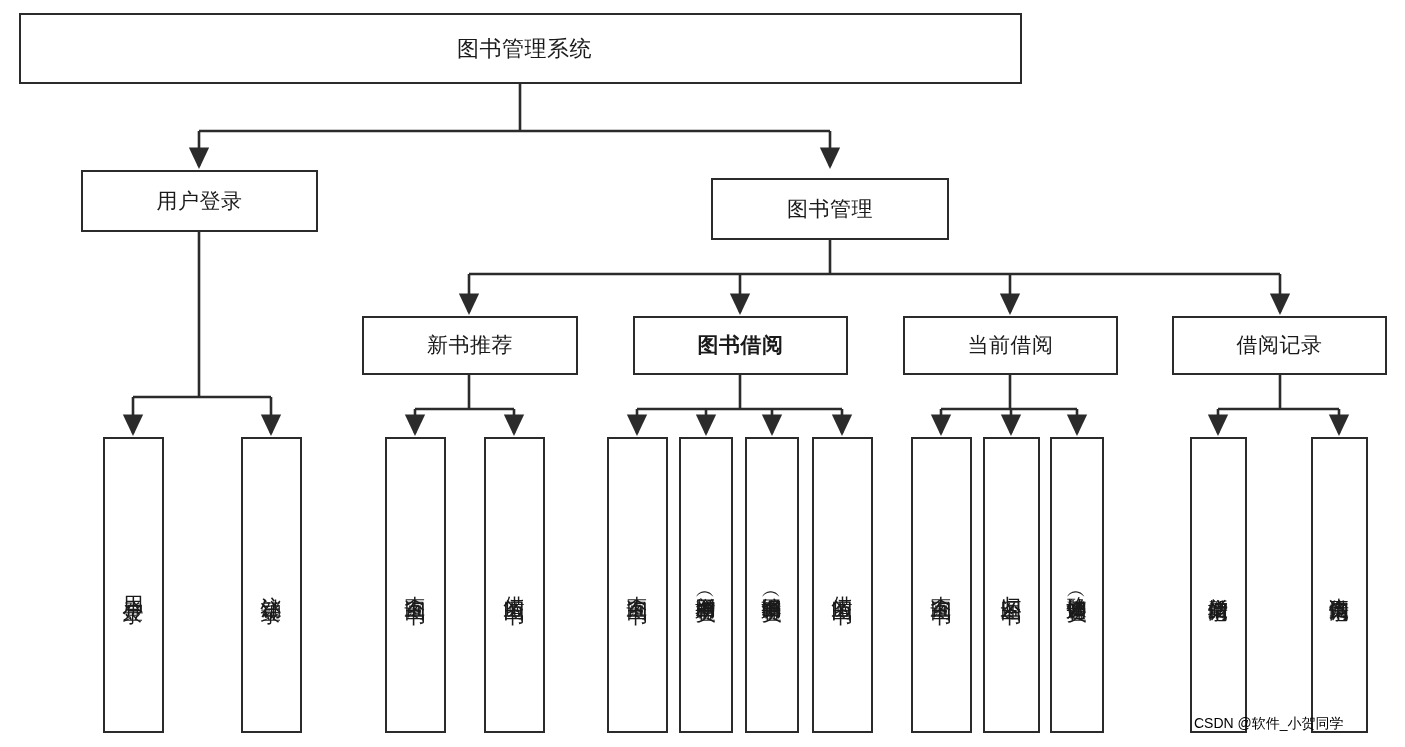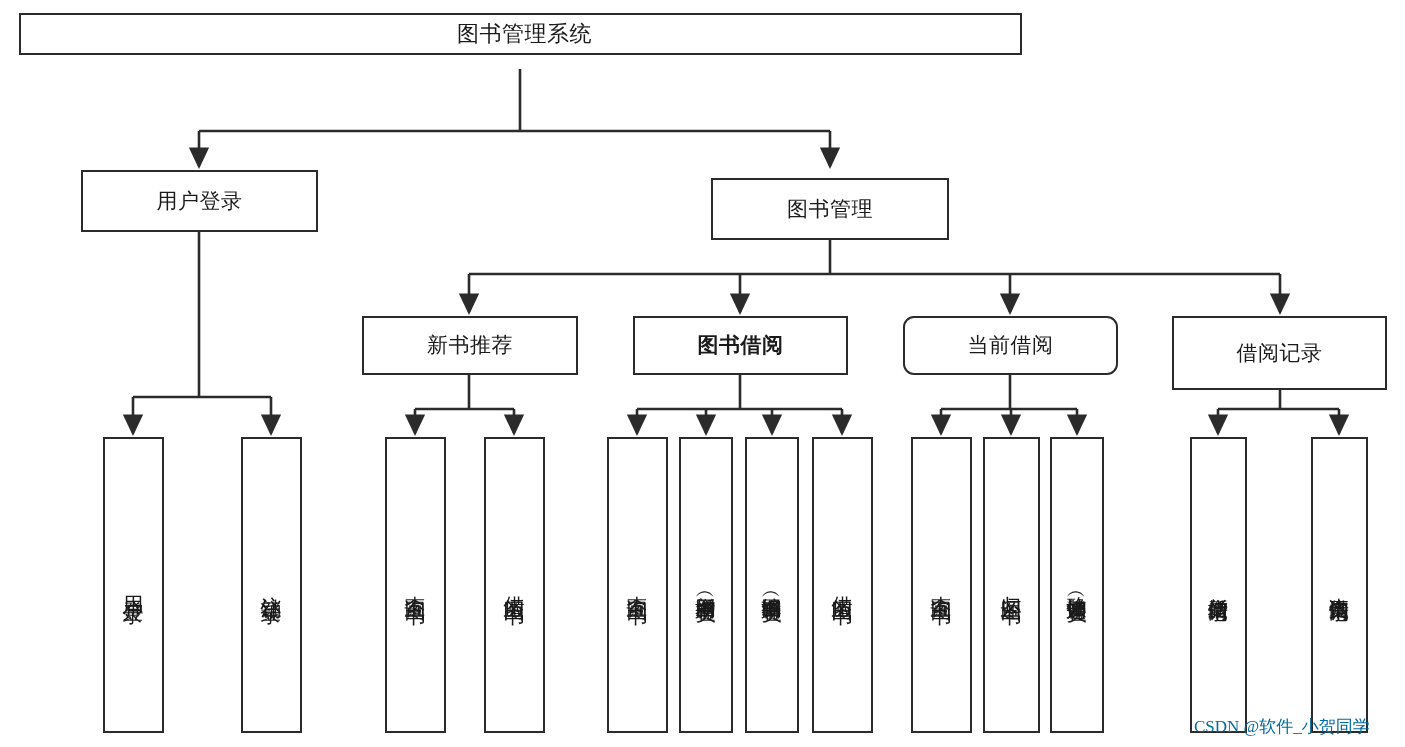--- a/index.html
+++ b/index.html
@@ -64,25 +64,25 @@
     letter-spacing: 3px;
     line-height: 1.0;
     max-height: 100%;
   }
   .node.vert.tall .label {
     font-size: 20px;
     letter-spacing: 1px;
   }
   .watermark {
     position: absolute;
-    color: #0369a1;
-    font-size: 17px;
+    color: #000000;
+    font-size: 14px;
     white-space: nowrap;
     z-index: 5;
-    font-family: Liberation Serif, serif;
+    font-family: Liberation Sans, sans-serif;
   }
 </style>
 </head>
 <body>
 
 <div id="canvas">
 
   <svg id="connectors" viewBox="0 0 1405 747" xmlns="http://www.w3.org/2000/svg">
     <defs>
       <marker id="arrow" viewBox="0 0 12 12" refX="9.5" refY="6" markerWidth="9" markerHeight="9" orient="auto-start-reverse">
@@ -126,41 +126,41 @@
       <path d="M 1011 409 L 1011 433" marker-end="url(#arrow)"></path>
       <path d="M 1077 409 L 1077 433" marker-end="url(#arrow)"></path>
 
       <path d="M 1280 375 L 1280 409"></path>
       <path d="M 1218 409 L 1339 409"></path>
       <path d="M 1218 409 L 1218 433" marker-end="url(#arrow)"></path>
       <path d="M 1339 409 L 1339 433" marker-end="url(#arrow)"></path>
     </g>
   </svg>
 
-  <div class="node horiz root" id="node-root" style="left: 19px; top: 13px; width: 1003px; height: 42px; padding-left: 8px;">
+  <div class="node horiz root" id="node-root" style="left: 19px; top: 13px; width: 1003px; height: 71px; padding-left: 8px;">
     <span class="label">图书管理系统</span>
   </div>
 
   <div class="node horiz" id="node-l2-0" style="left: 81px; top: 170px; width: 237px; height: 62px;">
     <span class="label">用户登录</span>
   </div>
   <div class="node horiz" id="node-l2-1" style="left: 711px; top: 170px; width: 238px; height: 62px; margin-top: 8px;">
     <span class="label">图书管理</span>
   </div>
 
   <div class="node horiz" id="node-l3-0" style="left: 362px; top: 316px; width: 216px; height: 59px; align-items: center;">
     <span class="label">新书推荐</span>
   </div>
   <div class="node horiz" id="node-l3-1" style="left: 633px; top: 316px; width: 215px; height: 59px; font-weight: bold;">
     <span class="label">图书借阅</span>
   </div>
-  <div class="node horiz" id="node-l3-2" style="left: 903px; top: 316px; width: 215px; height: 59px; border-radius: 11px;">
+  <div class="node horiz" id="node-l3-2" style="left: 903px; top: 316px; width: 215px; height: 59px;">
     <span class="label">当前借阅</span>
   </div>
-  <div class="node horiz" id="node-l3-3" style="left: 1172px; top: 316px; width: 215px; height: 74px;">
+  <div class="node horiz" id="node-l3-3" style="left: 1172px; top: 316px; width: 215px; height: 59px;">
     <span class="label">借阅记录</span>
   </div>
 
   <div class="node vert" id="node-leaf-0" style="left: 103px; top: 437px; width: 61px; height: 296px;">
     <span class="label">用户登录</span>
   </div>
   <div class="node vert" id="node-leaf-1" style="left: 241px; top: 437px; width: 61px; height: 296px;">
     <span class="label">注销登录</span>
   </div>
   <div class="node vert" id="node-leaf-2" style="left: 385px; top: 437px; width: 61px; height: 296px;">

